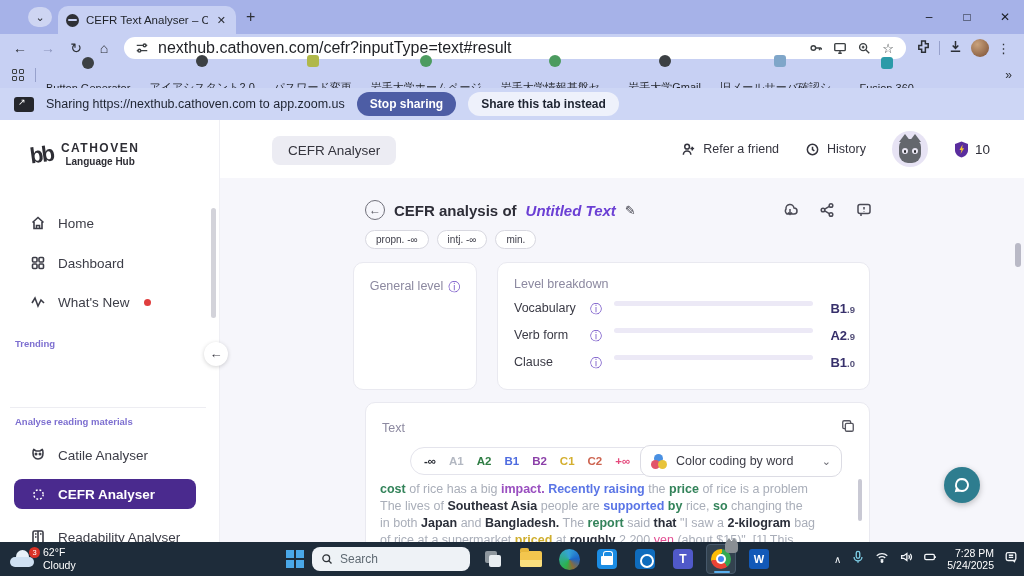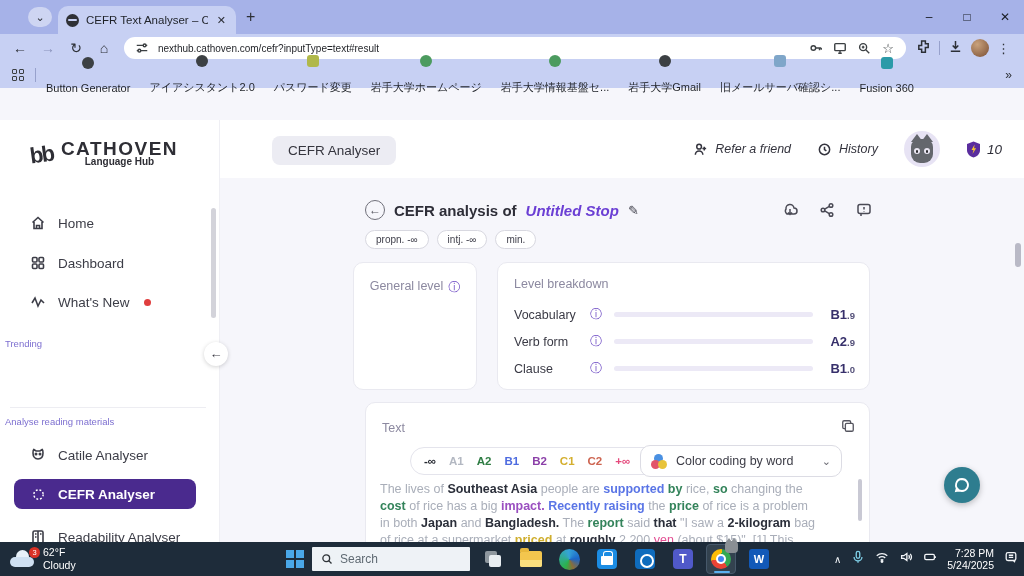--- a/index.html
+++ b/index.html
@@ -15,21 +15,21 @@
   .tab-title { flex:1; font-size:11.5px; color:#1f2228; white-space:nowrap; overflow:hidden; }
   .tab-close { font-size:11px; color:#2c2f36; padding:0 2px; }
   .new-tab { position:absolute; left:246px; top:8px; font-size:16px; color:#2c2f36; }
   .win-controls { position:absolute; right:0; top:0; height:34px; display:flex; align-items:center; gap:0; }
   .win-btn { width:38px; text-align:center; font-size:12px; color:#181b22; }
 
   .toolbar { position:absolute; left:0; top:34px; width:1024px; height:28px; background:#c7d0f3; display:flex; align-items:center; }
   .nav-ic { width:28px; text-align:center; font-size:14px; color:#2c2f36; }
   .nav-ic.dim { color:#8b93bc; }
   .omnibox { position:relative; margin-left:6px; width:782px; height:22px; background:#fff; border-radius:12px; display:flex; align-items:center; padding:0 10px; gap:8px; }
-  .url { flex:1; font-size:10px; color:#1f2126; white-space:nowrap; overflow:hidden; }
+  .url { flex:1; font-size:16px; color:#1f2126; white-space:nowrap; overflow:hidden; }
   .omni-ic { flex:0 0 auto; width:16px; height:16px; display:flex; align-items:center; justify-content:center; }
   .omni-ic svg { width:14px; height:14px; stroke:#3c4043; fill:none; stroke-width:1.6; }
   .tb-right { display:flex; align-items:center; gap:8px; margin-left:10px; }
   .tb-sep { width:1px; height:14px; background:#97a1cc; }
   .tb-ic svg { width:15px; height:15px; stroke:#2c2f36; fill:none; stroke-width:1.6; }
   .tb-avatar { width:18px; height:18px; border-radius:50%; background:radial-gradient(circle at 35% 30%, #c9a27c, #7a4e33); }
   .tb-dots { font-size:13px; color:#2c2f36; letter-spacing:0; }
 
   .bookmarks { position:absolute; left:0; top:62px; width:1024px; height:26px; background:#c7d0f3; display:flex; align-items:center; padding:0 12px; }
   .bm-apps { width:13px; height:13px; margin-right:10px; display:grid; grid-template-columns:5px 5px; grid-gap:2px; }
@@ -49,36 +49,36 @@
   .sb-stop { background:#4d5da5; color:#fff; font-size:12px; font-weight:bold; padding:5px 13px; border-radius:14px; }
   .sb-share { background:#eef1fb; color:#1d2330; font-size:12px; font-weight:bold; padding:5px 13px; border-radius:14px; }
 
   
   .page { position:absolute; left:0; top:120px; width:1024px; height:422px; background:#f6f6fb; overflow:hidden; }
 
   .sidebar { position:absolute; left:0; top:0; width:220px; height:422px; background:#fff; border-right:1px solid #efeff4; }
   .brand { position:absolute; left:30px; top:22px; display:flex; align-items:center; gap:8px; }
   .logo-bb { font-size:22px; font-weight:bold; color:#2e2e35; letter-spacing:-2px; transform:rotate(-8deg); }
   .brand-text { line-height:13px; }
-  .brand-name { font-size:19px; font-weight:bold; letter-spacing:1.5px; color:#2e2e35; }
+  .brand-name { font-size:12px; font-weight:bold; letter-spacing:1.5px; color:#2e2e35; }
   .brand-sub { font-size:10px; font-weight:bold; color:#2e2e35; text-align:center; }
   .nav-item { position:absolute; left:0; width:205px; height:34px; display:flex; align-items:center; padding-left:30px; gap:12px; font-size:13.5px; color:#3c3d47; }
   .nav-item svg { width:16px; height:16px; stroke:#3c3d47; fill:none; stroke-width:1.6; flex:0 0 auto; }
   .red-dot { width:7px; height:7px; border-radius:50%; background:#e03e3e; margin-left:2px; }
-  .side-label { position:absolute; left:5px; font-size:9.5px; color:#7d6fd0; }
+  .side-label { position:absolute; left:15px; font-size:9.5px; color:#7d6fd0;font-weight:bold; }
   .side-divider { position:absolute; left:10px; width:196px; height:1px; background:#ededf2; }
   .nav-active { position:absolute; left:14px; top:359px; width:182px; height:30px; background:#4a2a8e; border-radius:8px; display:flex; align-items:center; padding-left:17px; gap:12px; font-size:13.5px; font-weight:bold; color:#fff; }
   .nav-active svg { width:15px; height:15px; stroke:#fff; fill:none; stroke-width:1.6; }
   .side-scroll-thumb { position:absolute; right:3px; top:88px; width:5px; height:110px; background:#d3d3da; border-radius:3px; }
   .collapse-btn { position:absolute; left:204px; top:222px; width:24px; height:24px; background:#fff; border-radius:50%; box-shadow:0 1px 4px rgba(0,0,0,.18); text-align:center; line-height:23px; font-size:13px; color:#3a3a44; z-index:5; }
 
   .main { position:absolute; left:220px; top:0; width:804px; height:422px; }
   .app-header { position:absolute; left:0; top:0; width:804px; height:58px; background:#fff; }
   .app-pill { position:absolute; left:52px; top:16px; background:#ececf3; border-radius:8px; padding:7px 16px; font-size:13.5px; color:#35353e; }
-  .hdr-right { position:absolute; right:22px; top:0; height:58px; display:flex; align-items:center; gap:26px;font-style:italic; }
+  .hdr-right { position:absolute; right:34px; top:0; height:58px; display:flex; align-items:center; gap:26px; }
   .hdr-link { display:flex; align-items:center; gap:7px; font-size:12.5px; color:#34343e; }
   .hdr-link svg { width:15px; height:15px; stroke:#34343e; fill:none; stroke-width:1.6; }
   .avatar { width:36px; height:36px; border-radius:50%; background:#e7e3f4; position:relative; overflow:hidden; }
   .cat { position:absolute; left:7px; top:8px; width:22px; height:24px; background:#64676d; border-radius:8px 8px 9px 9px; }
   .cat::before, .cat::after { content:""; position:absolute; top:-5px; border-left:6px solid transparent; border-right:6px solid transparent; border-bottom:8px solid #64676d; }
   .cat::before { left:0; } .cat::after { right:0; }
   .cat-eye { position:absolute; top:9px; width:6px; height:6px; border-radius:50%; background:#e9e6f2; }
   .cat-eye.l { left:3px; } .cat-eye.r { right:3px; }
   .cat-eye::after { content:""; position:absolute; left:2px; top:2px; width:2.5px; height:2.5px; border-radius:50%; background:#2c2c30; }
   .credits { display:flex; align-items:center; gap:6px; font-size:13.5px; color:#2e2e38; }
@@ -98,21 +98,21 @@
   .card-label { font-size:12.5px; color:#8c89a0; }
   .gen-card { left:133px; top:84px; width:124px; height:128px; }
   .gen-label { position:absolute; left:0; right:0; top:16px; text-align:center; display:flex; justify-content:center; gap:5px; }
   .info-glyph { color:#6d4bc4; font-size:12px; font-style:normal; }
   .gen-level { position:absolute; left:0; right:0; top:42px; text-align:center; color:#4b2b8d; }
   .gen-level b { font-size:42px; letter-spacing:-1px; }
   .gen-level span { font-size:20px; font-weight:bold; }
   .bd-card { left:277px; top:84px; width:373px; height:128px; }
   .bd-label { position:absolute; left:16px; top:14px; }
   .bd-rows { position:absolute; left:16px; right:14px; top:38px; }
-  .bd-row { display:flex; align-items:center; height:27px; }
+  .bd-row { display:flex; height:27px; }
   .bd-lb { width:76px; font-size:12.5px; color:#3a3a45; }
   .bd-info { width:24px; color:#6d4bc4; font-size:12px; }
   .bd-track { flex:1; height:5px; background:#ece9f6; border-radius:3px; overflow:hidden; }
   .bd-fill { height:5px; background:#452a82; border-radius:3px; }
   .bd-val { width:42px; text-align:right; font-size:13px; font-weight:bold; color:#37306b; }
   .bd-sub { font-size:9.5px; font-weight:bold; color:#55517a; }
 
   .text-card { left:145px; top:224px; width:505px; height:170px; }
   .tc-label { position:absolute; left:16px; top:18px; }
   .copy-ic { position:absolute; right:14px; top:16px; }
@@ -146,21 +146,21 @@
   .taskbar { position:absolute; left:0; top:542px; width:1024px; height:34px; background:#1e2c3a; }
   .weather { position:absolute; left:10px; top:4px; display:flex; align-items:center; gap:7px; }
   .w-cloud { position:relative; width:26px; height:17px; }
   .w-cloud i { position:absolute; left:0; bottom:0; width:24px; height:10px; background:#cfe0f2; border-radius:6px; }
   .w-cloud u { position:absolute; left:6px; bottom:4px; width:13px; height:13px; background:#e8f1fa; border-radius:50%; }
   .w-badge { position:absolute; right:-4px; top:-3px; width:11px; height:11px; border-radius:50%; background:#d93025; color:#fff; font-size:7.5px; text-align:center; line-height:11px; }
   .w-text { color:#fff; font-size:10.5px; line-height:12.5px; }
   .tb-center { position:absolute; left:286px; top:0; height:34px; display:flex; align-items:center; gap:8px; }
   .win-logo { width:18px; height:18px; display:grid; grid-template-columns:8px 8px; grid-gap:2px; }
   .win-logo i { width:8px; height:8px; background:#4aa8e8; }
-  .tb-search { width:158px; height:24px; border-radius:1px; background:#eef2f6; display:flex; align-items:center; padding:0 9px; gap:7px; }
+  .tb-search { width:158px; height:24px; border-radius:8px; background:#eef2f6; display:flex; align-items:center; padding:0 9px; gap:7px; }
   .tb-search svg { width:12px; height:12px; stroke:#2e3338; fill:none; stroke-width:1.8; }
   .tb-search span { font-size:12px; color:#5f6a73; }
   .app { position:relative; width:30px; height:30px; display:flex; align-items:center; justify-content:center; }
   .tv-back { position:absolute; left:7px; top:7px; width:12px; height:12px; background:#8e979e; border-radius:2px; }
   .tv-front { position:absolute; left:11px; top:11px; width:12px; height:12px; background:#e8edf1; border-radius:2px; }
   .folder { position:relative; width:22px; height:16px; background:#f3c64e; border-radius:2px; }
   .folder::before { content:""; position:absolute; left:0; top:-3px; width:9px; height:4px; background:#e8b83c; border-radius:2px 2px 0 0; }
   .folder::after { content:""; position:absolute; left:0; bottom:0; width:22px; height:7px; background:#fadf7e; border-radius:0 0 2px 2px; }
   .edge-ball { width:21px; height:21px; border-radius:50%; background:conic-gradient(from 210deg, #2bb24c, #35a3d8 40%, #1b66c9 65%, #8a6d3a 85%, #2bb24c); }
   .store-ic { position:relative; width:20px; height:20px; background:#1b8ce3; border-radius:4px; }
@@ -289,20 +289,26 @@
           <span class="bm-lb">旧メールサーバ確認シ...</span>
         </span>
         <span class="bm">
           <span class="bm-fav" style="background: rgb(43, 154, 168);"></span>
           <span class="bm-lb">Fusion 360</span>
         </span>
       </div>
     <span class="bm-more">»</span>
   </div>
 
+  <div class="share-banner">
+    <span class="sb-icon"></span>
+    <span class="sb-text">Sharing https://nexthub.cathoven.com to app.zoom.us</span>
+    <span class="sb-stop">Stop sharing</span>
+    <span class="sb-share">Share this tab instead</span>
+  </div>
 
   <div class="page">
 
     <aside class="sidebar">
       <div class="brand">
         <span class="logo-bb">bb</span>
         <span class="brand-text">
           <div class="brand-name">CATHOVEN</div>
           <div class="brand-sub">Language Hub</div>
         </span>
@@ -388,21 +394,21 @@
               </svg>
             <span>10</span>
           </span>
         </div>
       </div>
 
       <div class="content">
         <div class="title-row">
           <span class="back-circle">←</span>
           <span class="title-prefix">CEFR analysis of</span>
-          <span class="title-name">Untitled Stop</span>
+          <span class="title-name">Untitled Text</span>
           <span class="edit-ic">✎</span>
         </div>
         <div class="title-actions">
           <span><svg viewBox="0 0 16 16">
                 <path d="M4 7a4 4 0 0 1 8-1 3 3 0 0 1 0 6H5a3.5 3.5 0 0 1-1-5z M8 7v5 M6 10.5 8 12.5l2-2"></path>
               </svg></span>
           <span><svg viewBox="0 0 16 16">
                 <circle cx="12" cy="3.5" r="1.8"></circle>
                 <circle cx="4" cy="8" r="1.8"></circle>
                 <circle cx="12" cy="12.5" r="1.8"></circle>
@@ -470,22 +476,22 @@
           <div class="dropdown">
             <span class="palette">
                 <i class="p1"></i>
                 <i class="p2"></i>
                 <i class="p3"></i>
               </span>
             <span class="dd-label">Color coding by word</span>
             <span class="dd-chev">⌄</span>
           </div>
           <div class="text-content">
+              <div class="txt-line"><span class="tk tk-a2">cost</span><span class="tk tk-a1"> of rice has a big </span><span class="tk tk-b2">impact.</span><span class="tk tk-b1"> Recently raising</span><span class="tk tk-a1"> the </span><span class="tk tk-a2">price</span><span class="tk tk-a1"> of rice is a problem</span></div>
               <div class="txt-line"><span class="tk tk-a1">The lives of </span><span class="tk tk-neg">Southeast Asia</span><span class="tk tk-a1"> people are </span><span class="tk tk-b1">supported </span><span class="tk tk-a2">by</span><span class="tk tk-a1"> rice, </span><span class="tk tk-a2">so</span><span class="tk tk-a1"> changing the</span></div>
-              <div class="txt-line"><span class="tk tk-a2">cost</span><span class="tk tk-a1"> of rice has a big </span><span class="tk tk-b2">impact.</span><span class="tk tk-b1"> Recently raising</span><span class="tk tk-a1"> the </span><span class="tk tk-a2">price</span><span class="tk tk-a1"> of rice is a problem</span></div>
               <div class="txt-line"><span class="tk tk-a1">in both </span><span class="tk tk-neg">Japan</span><span class="tk tk-a1"> and </span><span class="tk tk-neg">Bangladesh.</span><span class="tk tk-a1"> The </span><span class="tk tk-a2">report</span><span class="tk tk-a1"> said </span><span class="tk tk-neg">that</span><span class="tk tk-a1"> "I saw a </span><span class="tk tk-neg">2-kilogram</span><span class="tk tk-a1"> bag</span></div>
               <div class="txt-line"><span class="tk tk-a1">of rice at a supermarket </span><span class="tk tk-c1">priced</span><span class="tk tk-a1"> at </span><span class="tk tk-neg">roughly</span><span class="tk tk-a1"> 2,200 </span><span class="tk tk-pos">yen</span><span class="tk tk-a1"> (about $15)". [1] This</span></div>
             </div>
           <div class="tc-scroll"></div>
         </div>
       </div>
     </div>
 
     <div class="page-scroll"></div>
     <div class="chat-fab">

